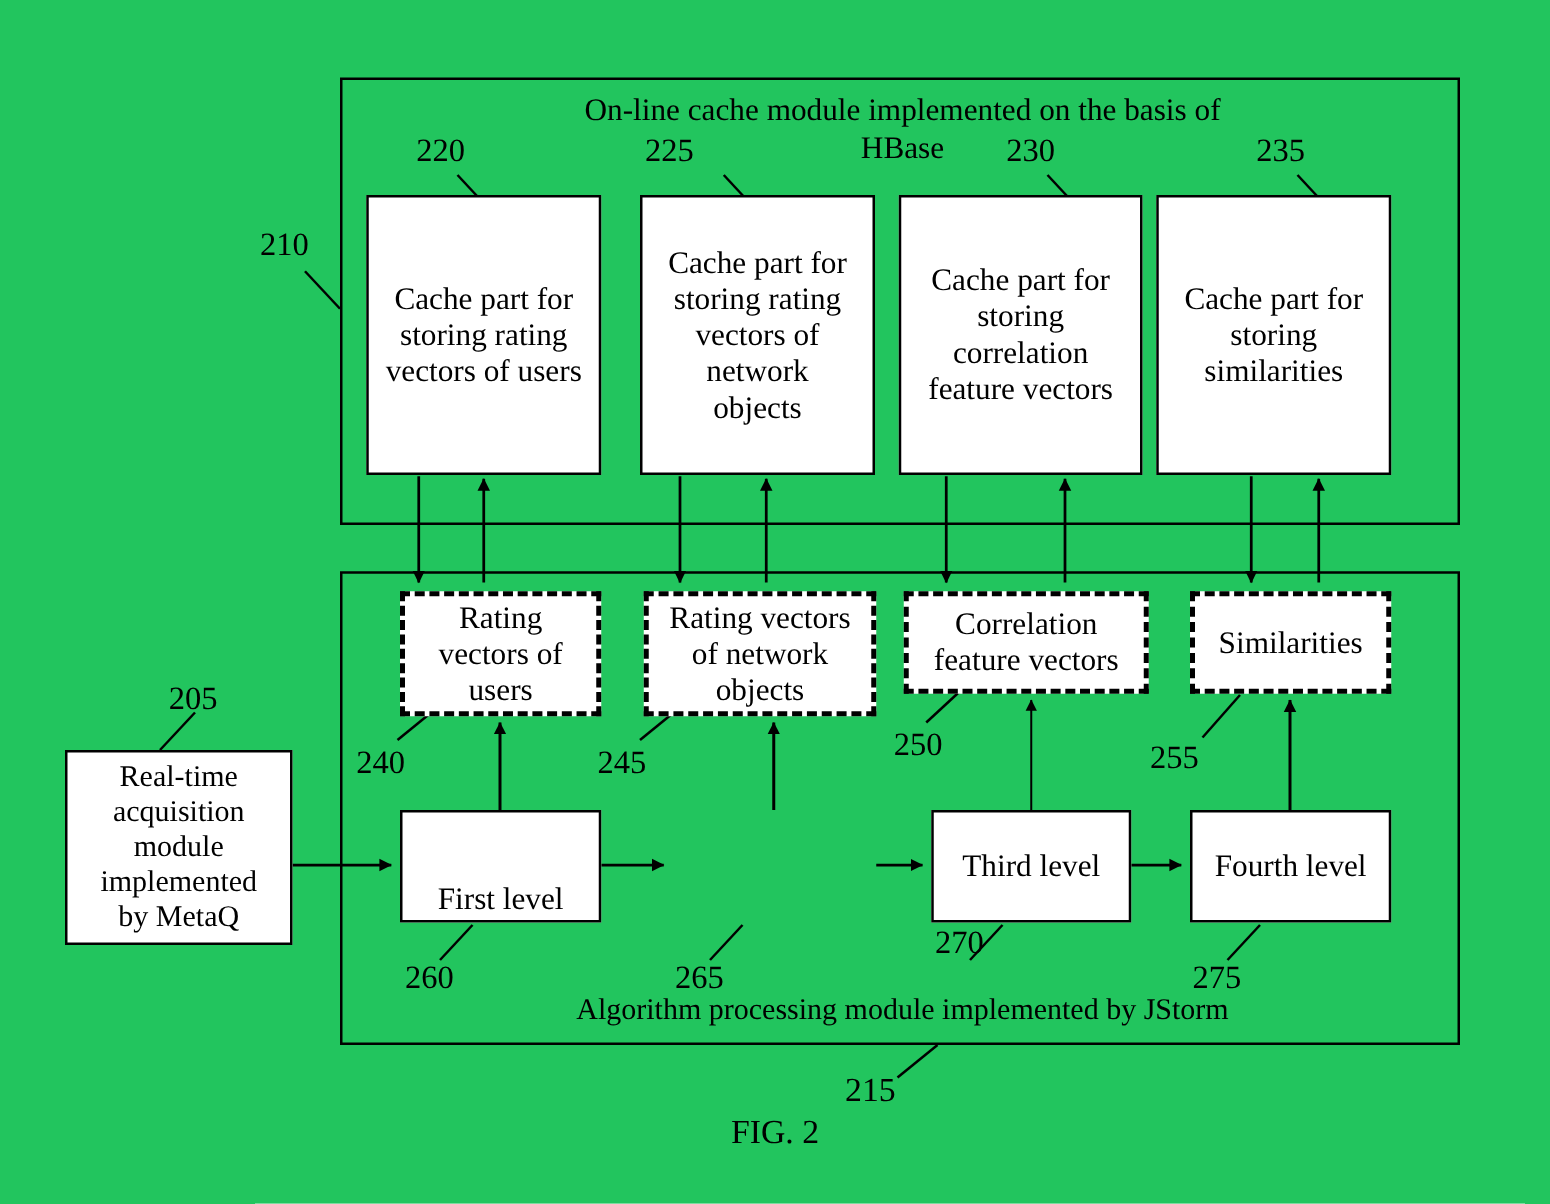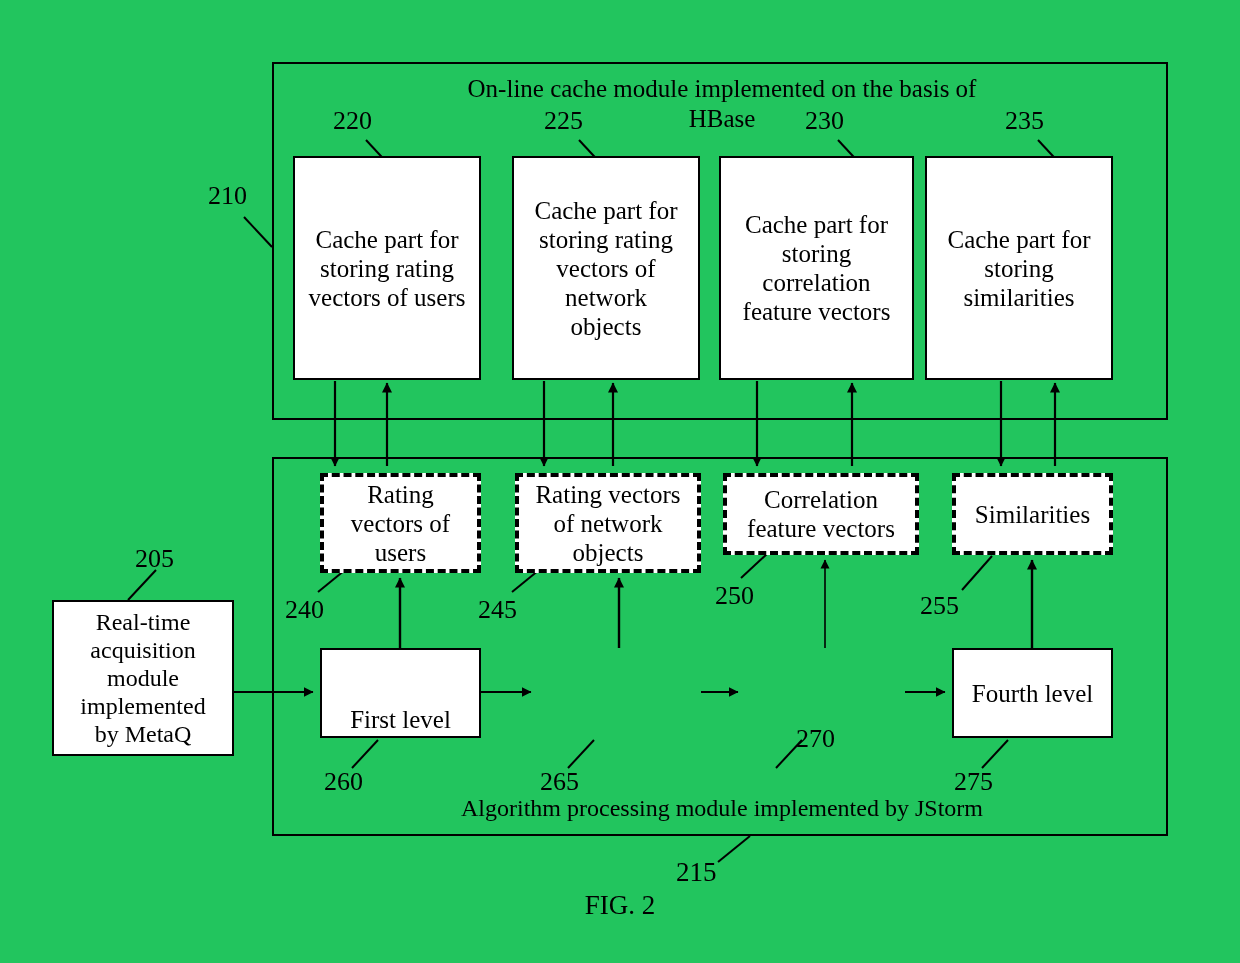--- a/index.html
+++ b/index.html
@@ -279,47 +279,50 @@
     <span>Correlation
 feature vectors</span>
   </div>
   <div class="dashed-node" id="dashed-node-3">
     <span>Similarities</span>
   </div>
 
   <div class="node level-node" id="level-node-0">
     <span>First level</span>
   </div>
+  <div class="node level-node" id="level-node-2">
+    <span>Third level</span>
+  </div>
   <div class="node level-node" id="level-node-3">
     <span>Fourth level</span>
   </div>
 
   <div class="node" id="acquisition-node">
     <span>Real-time
 acquisition
 module
 implemented
 by MetaQ</span>
   </div>
 
   <div class="ref-num" style="left:208px; top:182px;">210</div>
   <div class="ref-num" style="left:333px; top:107px;">220</div>
-  <div class="ref-num" style="left:544px; top:107px;">225</div>
+  <div class="ref-num" style="left:516px; top:107px;">225</div>
   <div class="ref-num" style="left:805px; top:107px;">230</div>
   <div class="ref-num" style="left:1005px; top:107px;">235</div>
 
   <div class="ref-num" style="left:135px; top:545px;">205</div>
 
   <div class="ref-num" style="left:285px; top:596px;">240</div>
   <div class="ref-num" style="left:478px; top:596px;">245</div>
   <div class="ref-num" style="left:715px; top:582px;">250</div>
   <div class="ref-num" style="left:920px; top:592px;">255</div>
 
   <div class="ref-num" style="left:324px; top:768px;">260</div>
   <div class="ref-num" style="left:540px; top:768px;">265</div>
-  <div class="ref-num" style="left:748px; top:725px;margin-left:48px;">270</div>
+  <div class="ref-num" style="left:748px; top:740px;">270</div>
   <div class="ref-num" style="left:954px; top:768px;">275</div>
 
   <div class="ref-num" style="left:676px; top:858px; font-size:27px;text-align:right;">215</div>
 
   <div id="fig-caption">FIG. 2</div>
 
 </div>
 
 </body></html>

